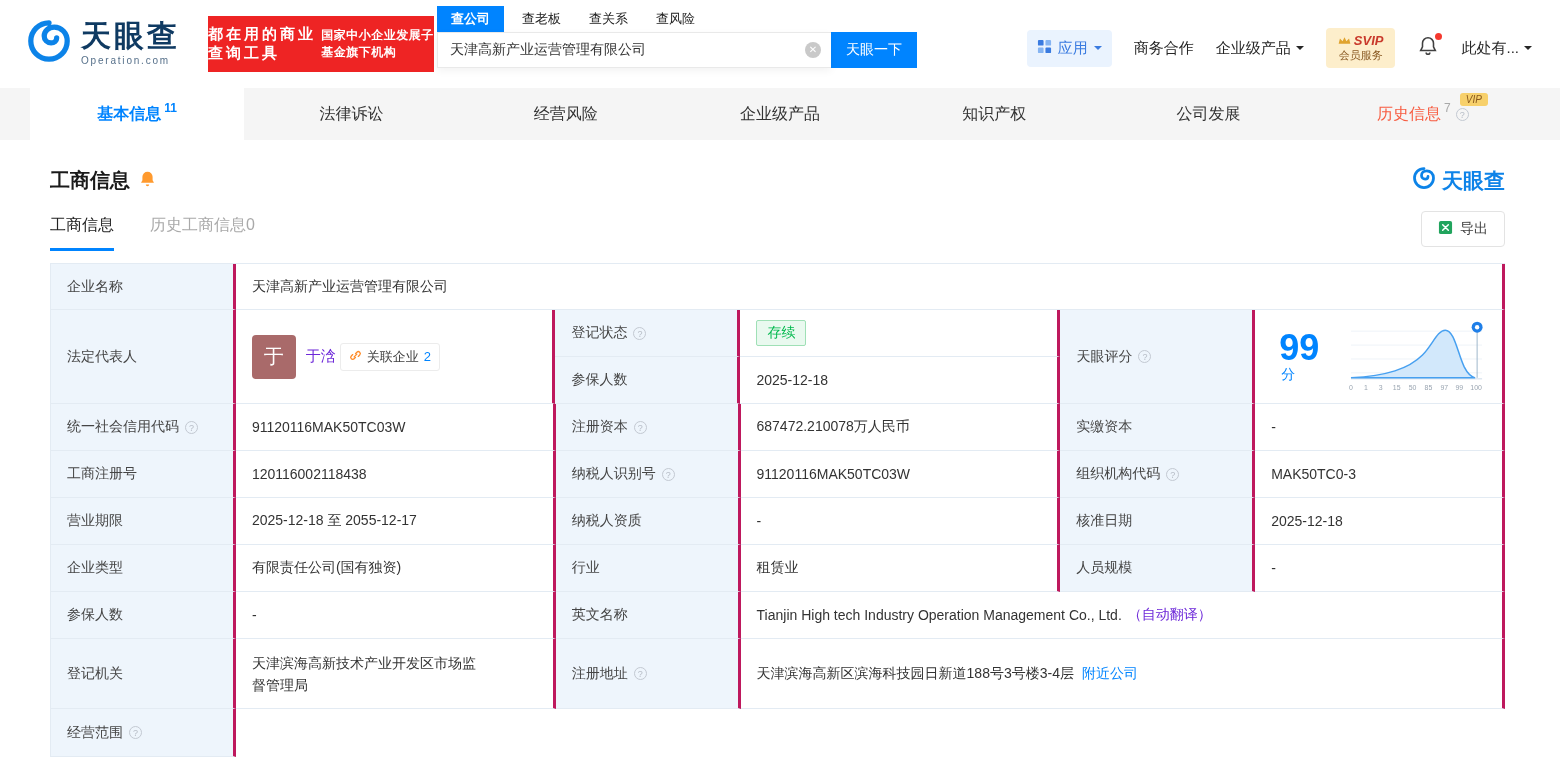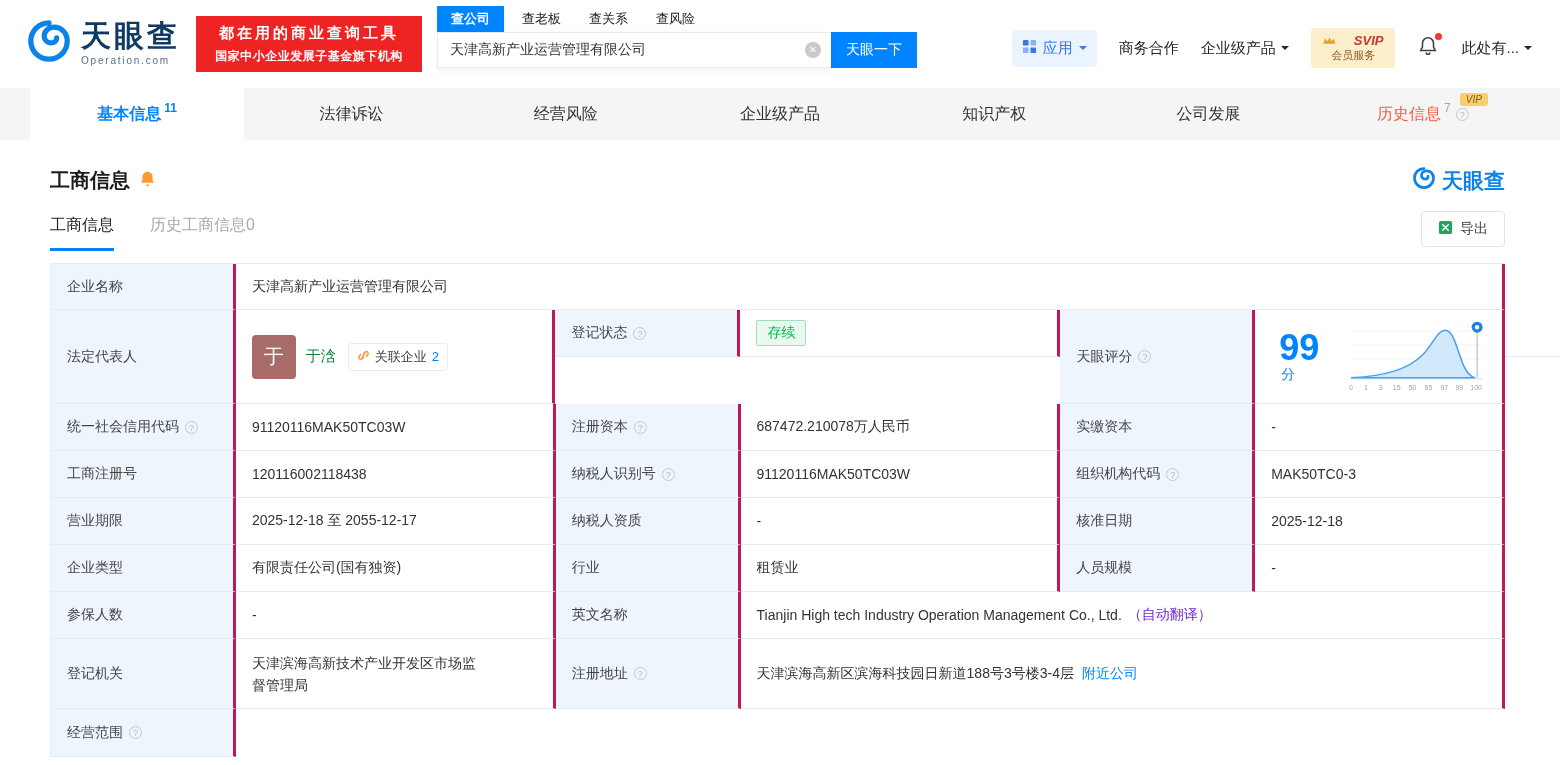--- a/index.html
+++ b/index.html
@@ -4,22 +4,22 @@
 <style>
   *{box-sizing:border-box;margin:0;padding:0}
   html,body{width:1560px;height:765px;overflow:hidden;background:#fff;
     font-family:"Liberation Sans","DejaVu Sans",sans-serif;color:#333}
 
   
   .topbar{position:relative;height:88px;background:#fff}
   .logo{position:absolute;left:26px;top:18px;display:flex;align-items:center;gap:9px}
   .logo-cn{font-size:30px;font-weight:bold;color:#0f3a62;letter-spacing:3px;line-height:1}
   .logo-en{font-size:10px;color:#56708a;letter-spacing:1.8px;margin-top:4px}
-  .slogan{position:absolute;left:196px;top:16px;width:226px;height:56px;background:#ee2424;color:#fff;
-    display:flex;flex-direction:column;justify-content:center;align-items:center;gap:5px}
+  .slogan{position:absolute;left:208px;top:16px;width:226px;height:56px;background:#ee2424;color:#fff;
+    display:flex;justify-content:center;align-items:center;gap:5px}
   .slogan .l1{font-size:15px;font-weight:bold;letter-spacing:3px}
   .slogan .l2{font-size:12px;font-weight:bold;letter-spacing:.5px}
 
   .search-area{position:absolute;left:437px;top:6px}
   .stabs{display:flex;align-items:flex-end}
   .stab{font-size:13px;color:#222;padding:4px 0;margin-right:28px;cursor:pointer}
   .stab.active{background:#0084ff;color:#fff;font-weight:bold;padding:4px 14px;margin-right:18px}
   .sbox{display:flex}
   .sinput-wrap{position:relative}
   .sinput{width:394px;height:36px;border:1px solid #e9e9e9;border-right:none;padding:0 36px 0 12px;
@@ -28,21 +28,21 @@
     background:#c9c9c9;color:#fff;font-size:10px;line-height:16px;text-align:center;cursor:pointer}
   .sbtn{width:86px;height:36px;background:#0084ff;color:#fff;font-size:14px;border:none;cursor:pointer}
 
   .hright{position:absolute;right:28px;top:28px;display:flex;align-items:center;gap:22px}
   .apps{display:flex;align-items:center;gap:6px;background:#eaf3fe;border-radius:4px;
     padding:9px 10px;color:#3a7be0;font-size:15px;cursor:pointer}
   .hlink{font-size:15px;color:#262626;cursor:pointer;display:flex;align-items:center;gap:5px}
   .caret{width:0;height:0;border:4px solid transparent;border-top-color:currentColor;margin-top:4px}
   .svip{background:#fdeecb;border-radius:4px;padding:5px 12px;text-align:center;line-height:1.25;cursor:pointer}
   .svip .s1{color:#c9392b;font-weight:bold;font-style:italic;font-size:13px;
-    display:flex;align-items:center;justify-content:center;gap:18px}
+    display:flex;align-items:center;justify-content:center;gap:3px}
   .svip .s2{color:#8a5a23;font-size:11px}
   .bellwrap{position:relative;cursor:pointer;display:flex}
   .reddot{position:absolute;top:-2px;right:-3px;width:7px;height:7px;background:#f5382e;border-radius:50%}
 
   
   .mainnav{height:52px;background:#f5f5f5;display:flex;padding:0 30px}
   .ntab{flex:1;display:flex;align-items:center;justify-content:center;font-size:16px;color:#333;
     position:relative;cursor:pointer}
   .ntab.active{background:#fff;color:#0084ff;font-weight:bold}
   .sup{font-size:12px;color:#0084ff;margin-left:3px;transform:translateY(-6px)}
@@ -67,29 +67,29 @@
 
   
   .itable{border:1px solid #e3ebf3;border-right:none;border-bottom:none;margin-top:12px;width:1455px}
   .trow{display:flex}
   .cell{border-right:3px solid #be185d;border-bottom:1px solid #e3ebf3;display:flex;
     align-items:center;padding:0 16px;font-size:14px;background:#fff}
   .lbl{background:#eef5fc;color:#454545;gap:6px}
   .wl1{width:185px}.wv1{width:320px}.wl2{width:185px}.wv2{width:320px}.wl3{width:195px}.wv3{width:250px}
   .wfull{width:1270px}.wspan765{width:765px}
   .h46{height:46px}.h47{height:47px}.h94{height:94px}.h70{height:70px}.h48{height:48px}
-  .midgroup{display:flex;flex-direction:row;width:505px}
+  .midgroup{display:flex;flex-direction:column;width:505px}
   .midgroup .subrow{display:flex;height:47px}
 
   .help{width:13px;height:13px;border:1px solid #c3c9d2;border-radius:50%;color:#b6bcc6;
     font-size:9px;line-height:12px;text-align:center;display:inline-block;flex:none;cursor:pointer}
 
   .avatar{width:44px;height:44px;border-radius:4px;background:#a96a6a;color:#fff;font-size:20px;
     display:flex;align-items:center;justify-content:center;margin-right:10px;flex:none}
-  .repname{color:#15803d;font-size:15px;margin-right:12px;cursor:pointer}
+  .repname{color:#6d28d9;font-size:15px;margin-right:4px;cursor:pointer}
   .reltag{display:flex;align-items:center;gap:5px;border:1px solid #ececec;border-radius:3px;
     padding:4px 8px;font-size:13px;color:#404040;cursor:pointer}
   .relcount{color:#0084ff}
 
   .statusbadge{background:#e9f9ef;border:1px solid #9fe0b6;color:#00b84d;font-size:14px;
     padding:3px 10px;border-radius:2px}
   .scorecell{gap:12px;padding-left:24px}
   .scorenum{font-size:36px;font-weight:bold;color:#0084ff;line-height:1}
   .scoreunit{font-size:14px;color:#0084ff;margin-left:2px}
   .bluelink{color:#0084ff;cursor:pointer;margin-left:8px}

